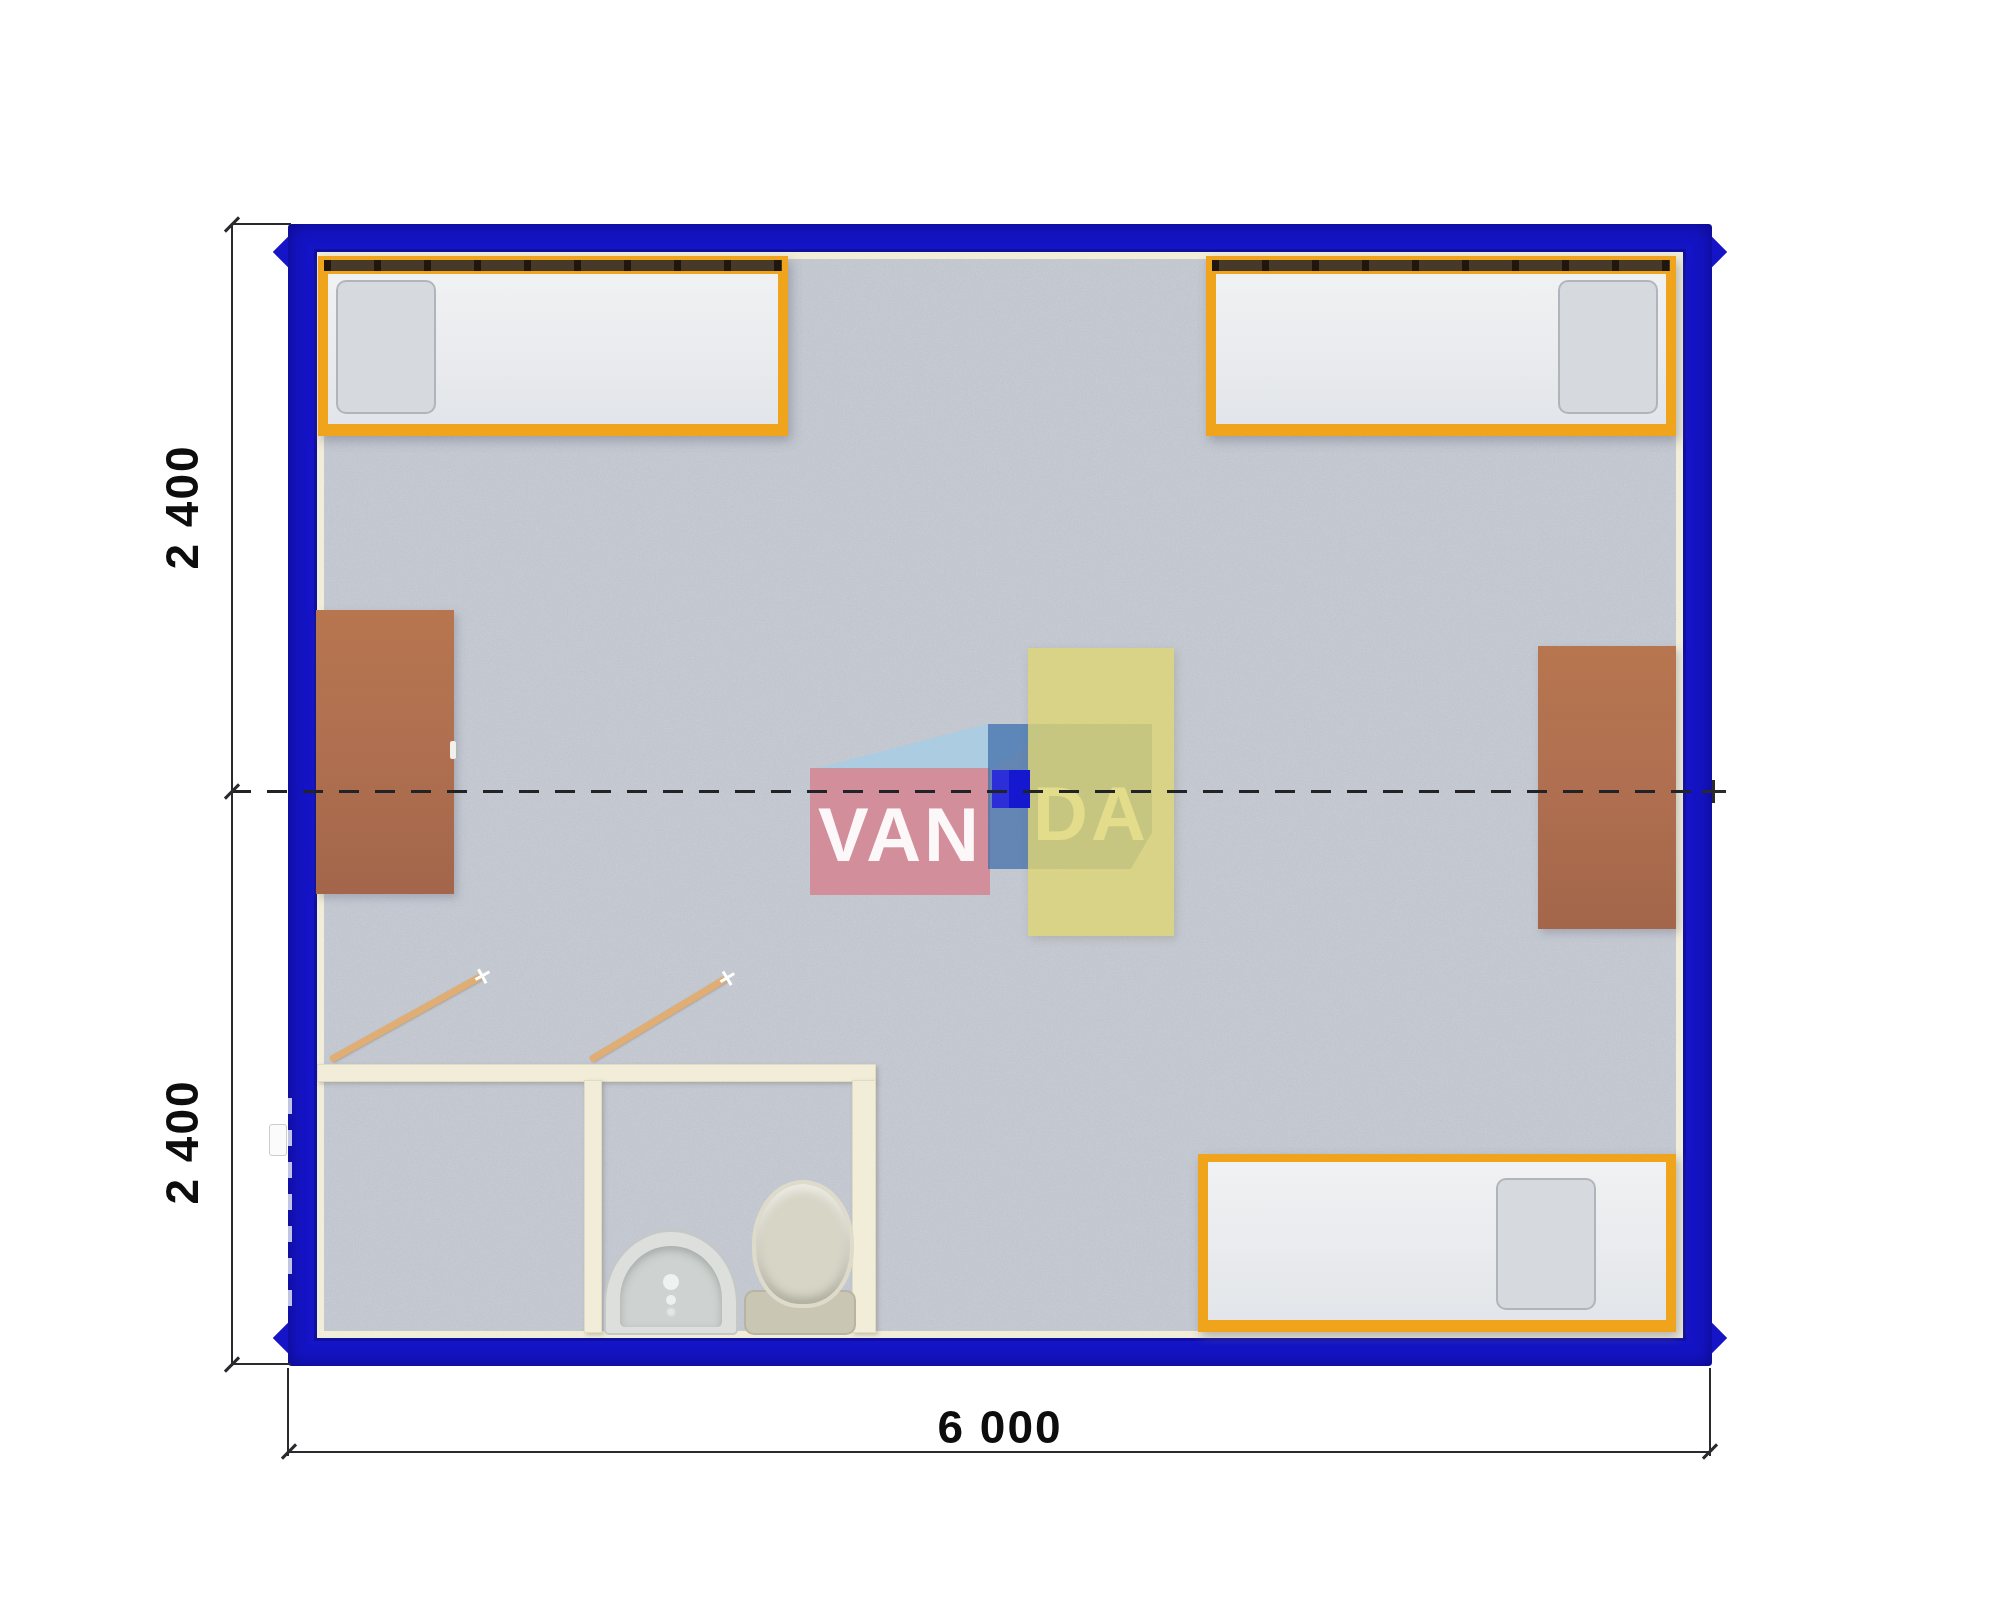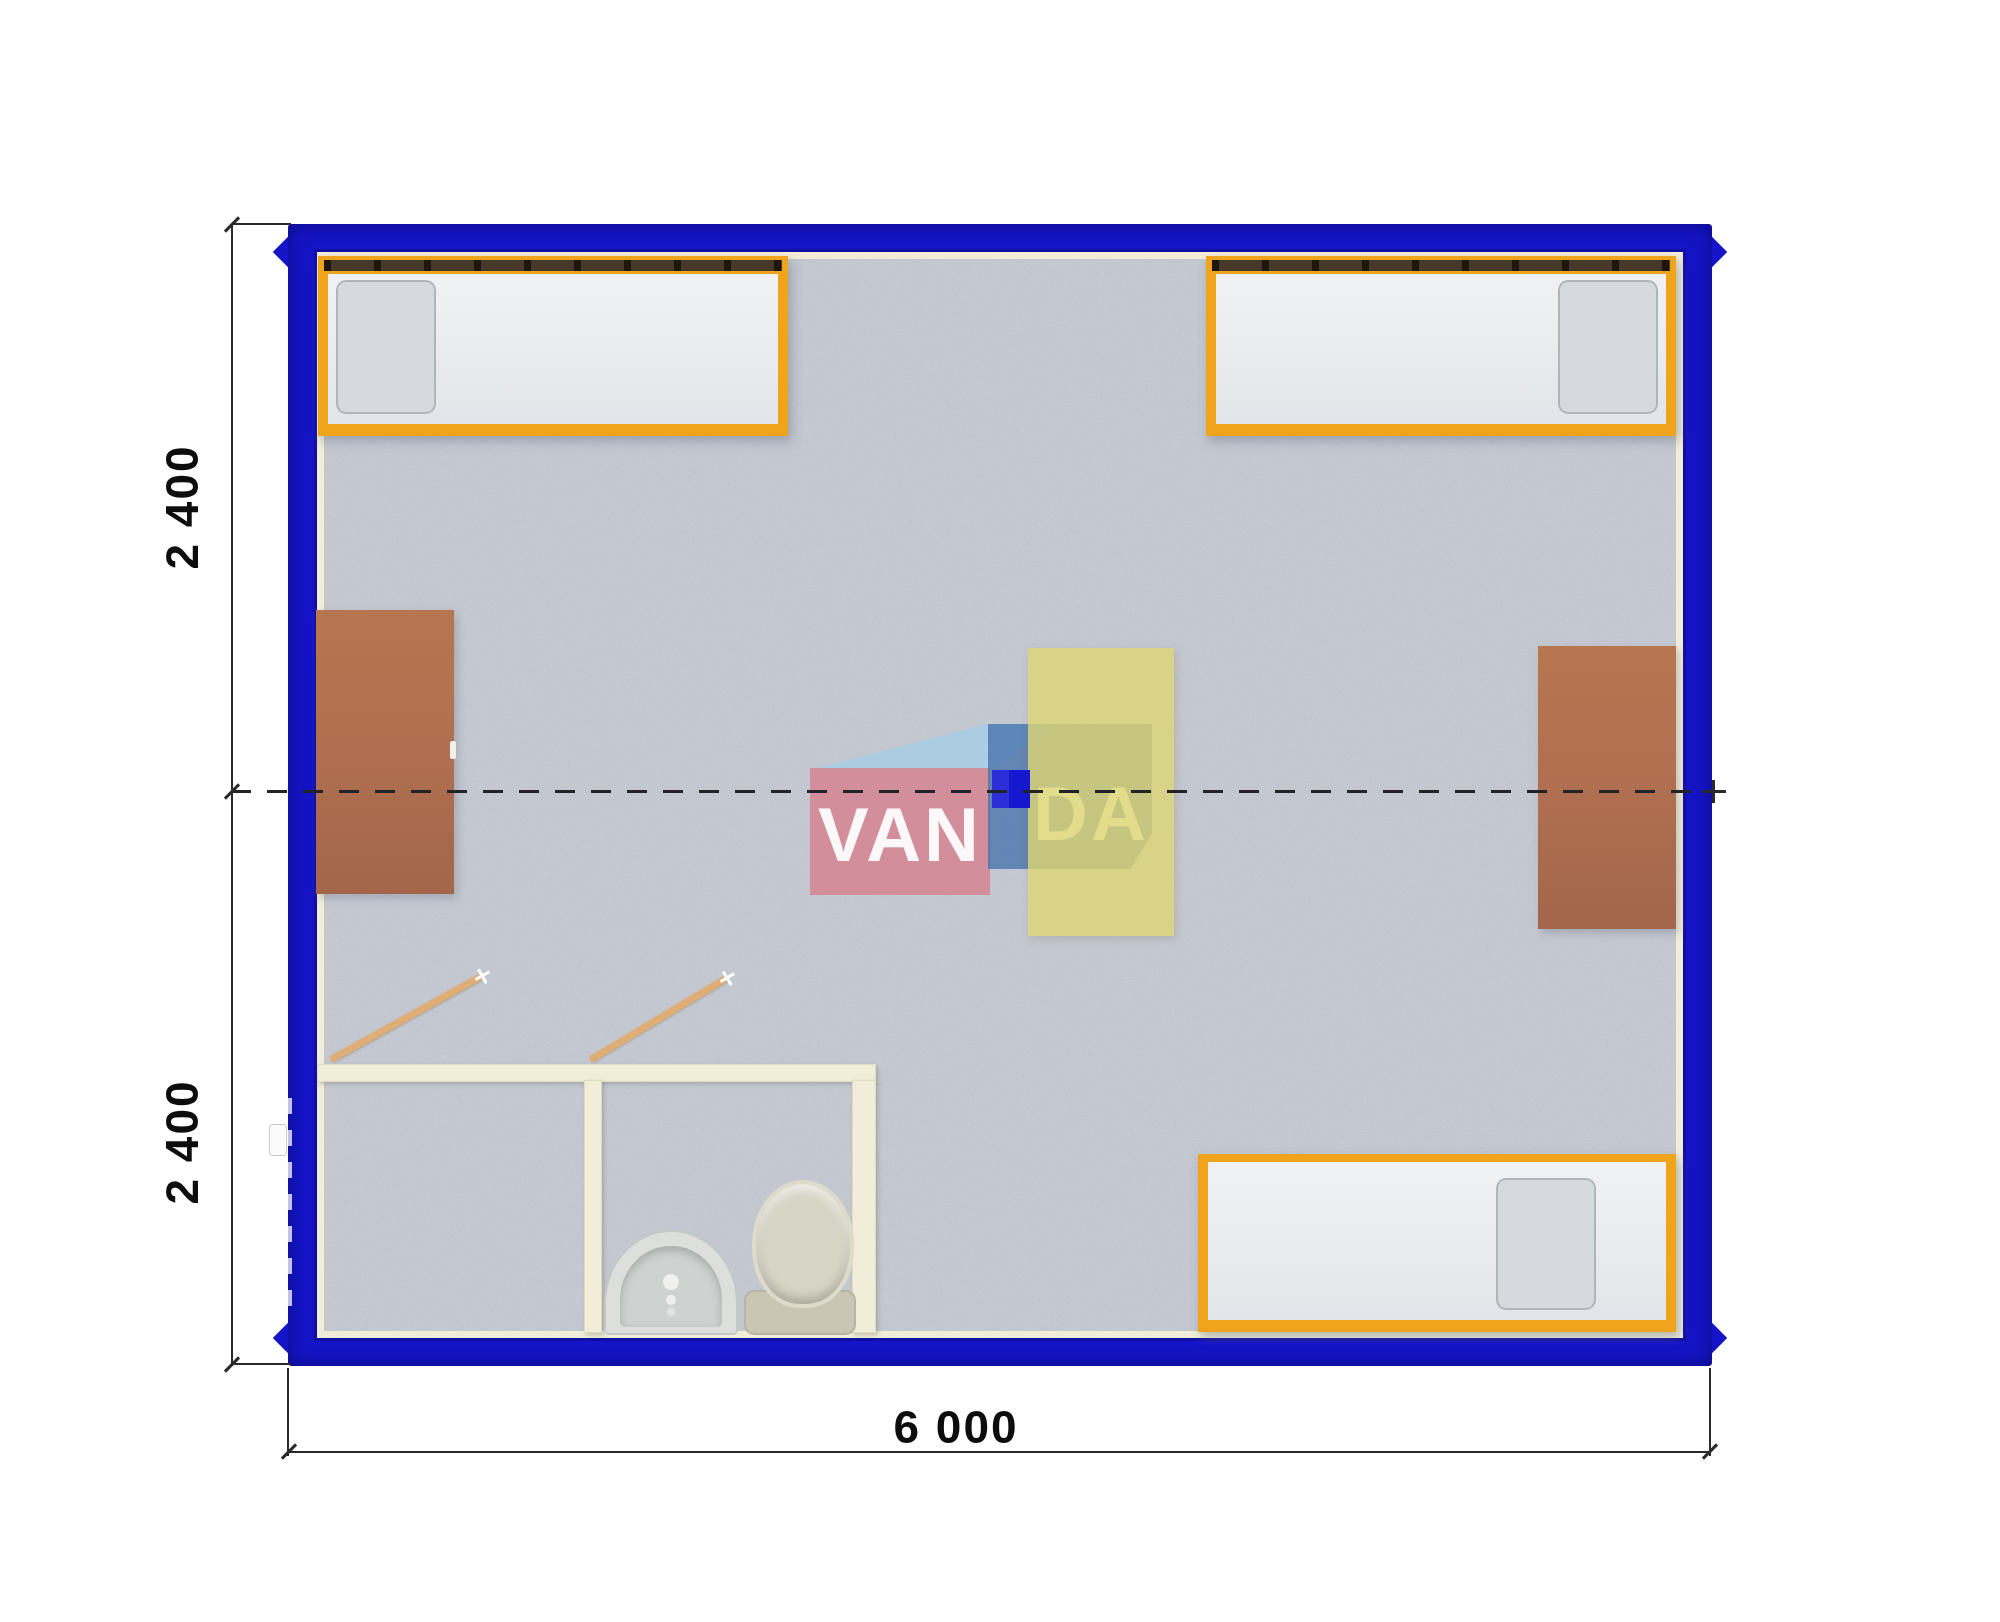--- a/index.html
+++ b/index.html
@@ -15,21 +15,21 @@
   .dim-ext-br{left:1709px;top:1368px;width:2px;height:88px;}
   .dim-hline{left:288px;top:1451px;width:1423px;height:2px;}
   .tick{position:absolute;width:20px;height:3px;background:var(--dim);transform:rotate(-45deg);}
   .tick.t1{left:222px;top:223px;} .tick.t2{left:222px;top:790px;} .tick.t3{left:222px;top:1363px;}
   .tick.t4{left:279px;top:1450px;} .tick.t5{left:1700px;top:1450px;}
   .dim-label{position:absolute;color:#0d0d0d;font-weight:bold;font-size:46px;letter-spacing:2px;
              width:240px;text-align:center;white-space:nowrap;}
   .dim-label.rot{transform:rotate(-90deg);}
   .lbl-upper{left:62px;top:480px;}
   .lbl-lower{left:62px;top:1115px;}
-  .lbl-width{left:836px;top:1400px;}
+  .lbl-width{left:880px;top:1400px;}
 
   
   .corner{position:absolute;width:30px;height:30px;background:var(--frame);transform:rotate(45deg);}
   .c-tl{left:279px;top:237px;} .c-tr{left:1691px;top:237px;}
   .c-bl{left:279px;top:1323px;} .c-br{left:1691px;top:1323px;}
   .frame{position:absolute;left:288px;top:224px;width:1424px;height:1142px;background:var(--frame);
          border-radius:4px;box-shadow:inset 0 0 18px rgba(0,0,70,.55);}
   .lining{position:absolute;left:317px;top:252px;width:1366px;height:1086px;background:var(--wall);
           box-shadow:0 0 0 3px rgba(10,10,90,.35);}
   .floor{position:absolute;left:324px;top:259px;width:1352px;height:1072px;background:var(--floor);overflow:hidden;}

